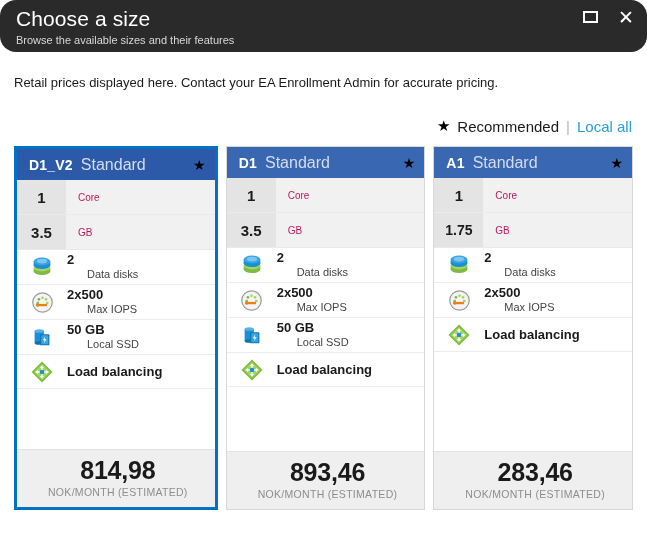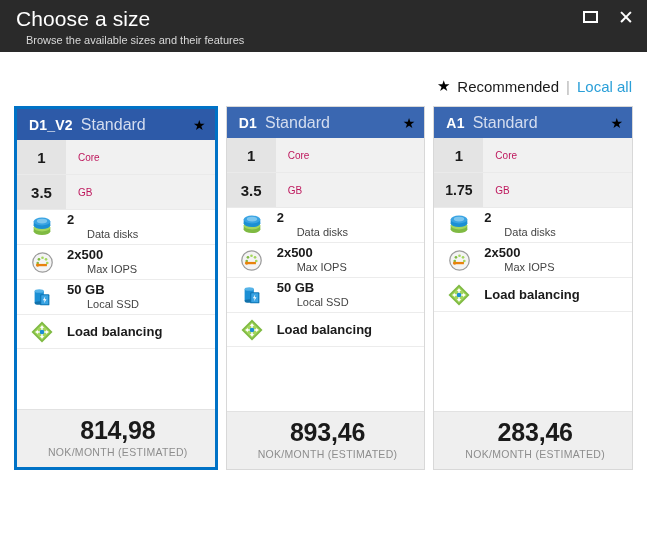--- a/index.html
+++ b/index.html
@@ -16,35 +16,35 @@
   }
 
   
   .titlebar {
     position: relative;
     height: 52px;
     background: #2a2a2a;
     color: #ffffff;
     padding: 6px 0 0 16px;
     box-sizing: border-box;
+    border-radius: 16px;
   }
   .title-main {
     font-size: 21px;
     font-weight: 300;
     line-height: 26px;
     letter-spacing: 0.1px;
     color: #ffffff;
   }
   .title-sub {
     font-size: 11px;
     line-height: 15px;
     color: #d8d8d8;
     margin-top: 1px;
     font-weight: 400;
-    margin-left: 10px;
   }
   .win-controls {
     position: absolute;
     top: 6px;
     right: 10px;
     display: flex;
     align-items: center;
     gap: 14px;
   }
   .win-btn {
@@ -276,20 +276,21 @@
       <span class="maximize-glyph"></span>
     </div>
     <div class="win-btn">
       <span class="close-glyph">✕</span>
     </div>
   </div>
 </div>
 
 <div class="content">
 
+  <div class="notice">Retail prices displayed here. Contact your EA Enrollment Admin for accurate pricing.</div>
 
   <div class="filters">
     <div class="filter-rec">
       <span class="filter-star">★</span>
       <span>Recommended</span>
     </div>
     <span class="filter-sep">|</span>
     <span class="filter-viewall">Local all</span>
   </div>
 

